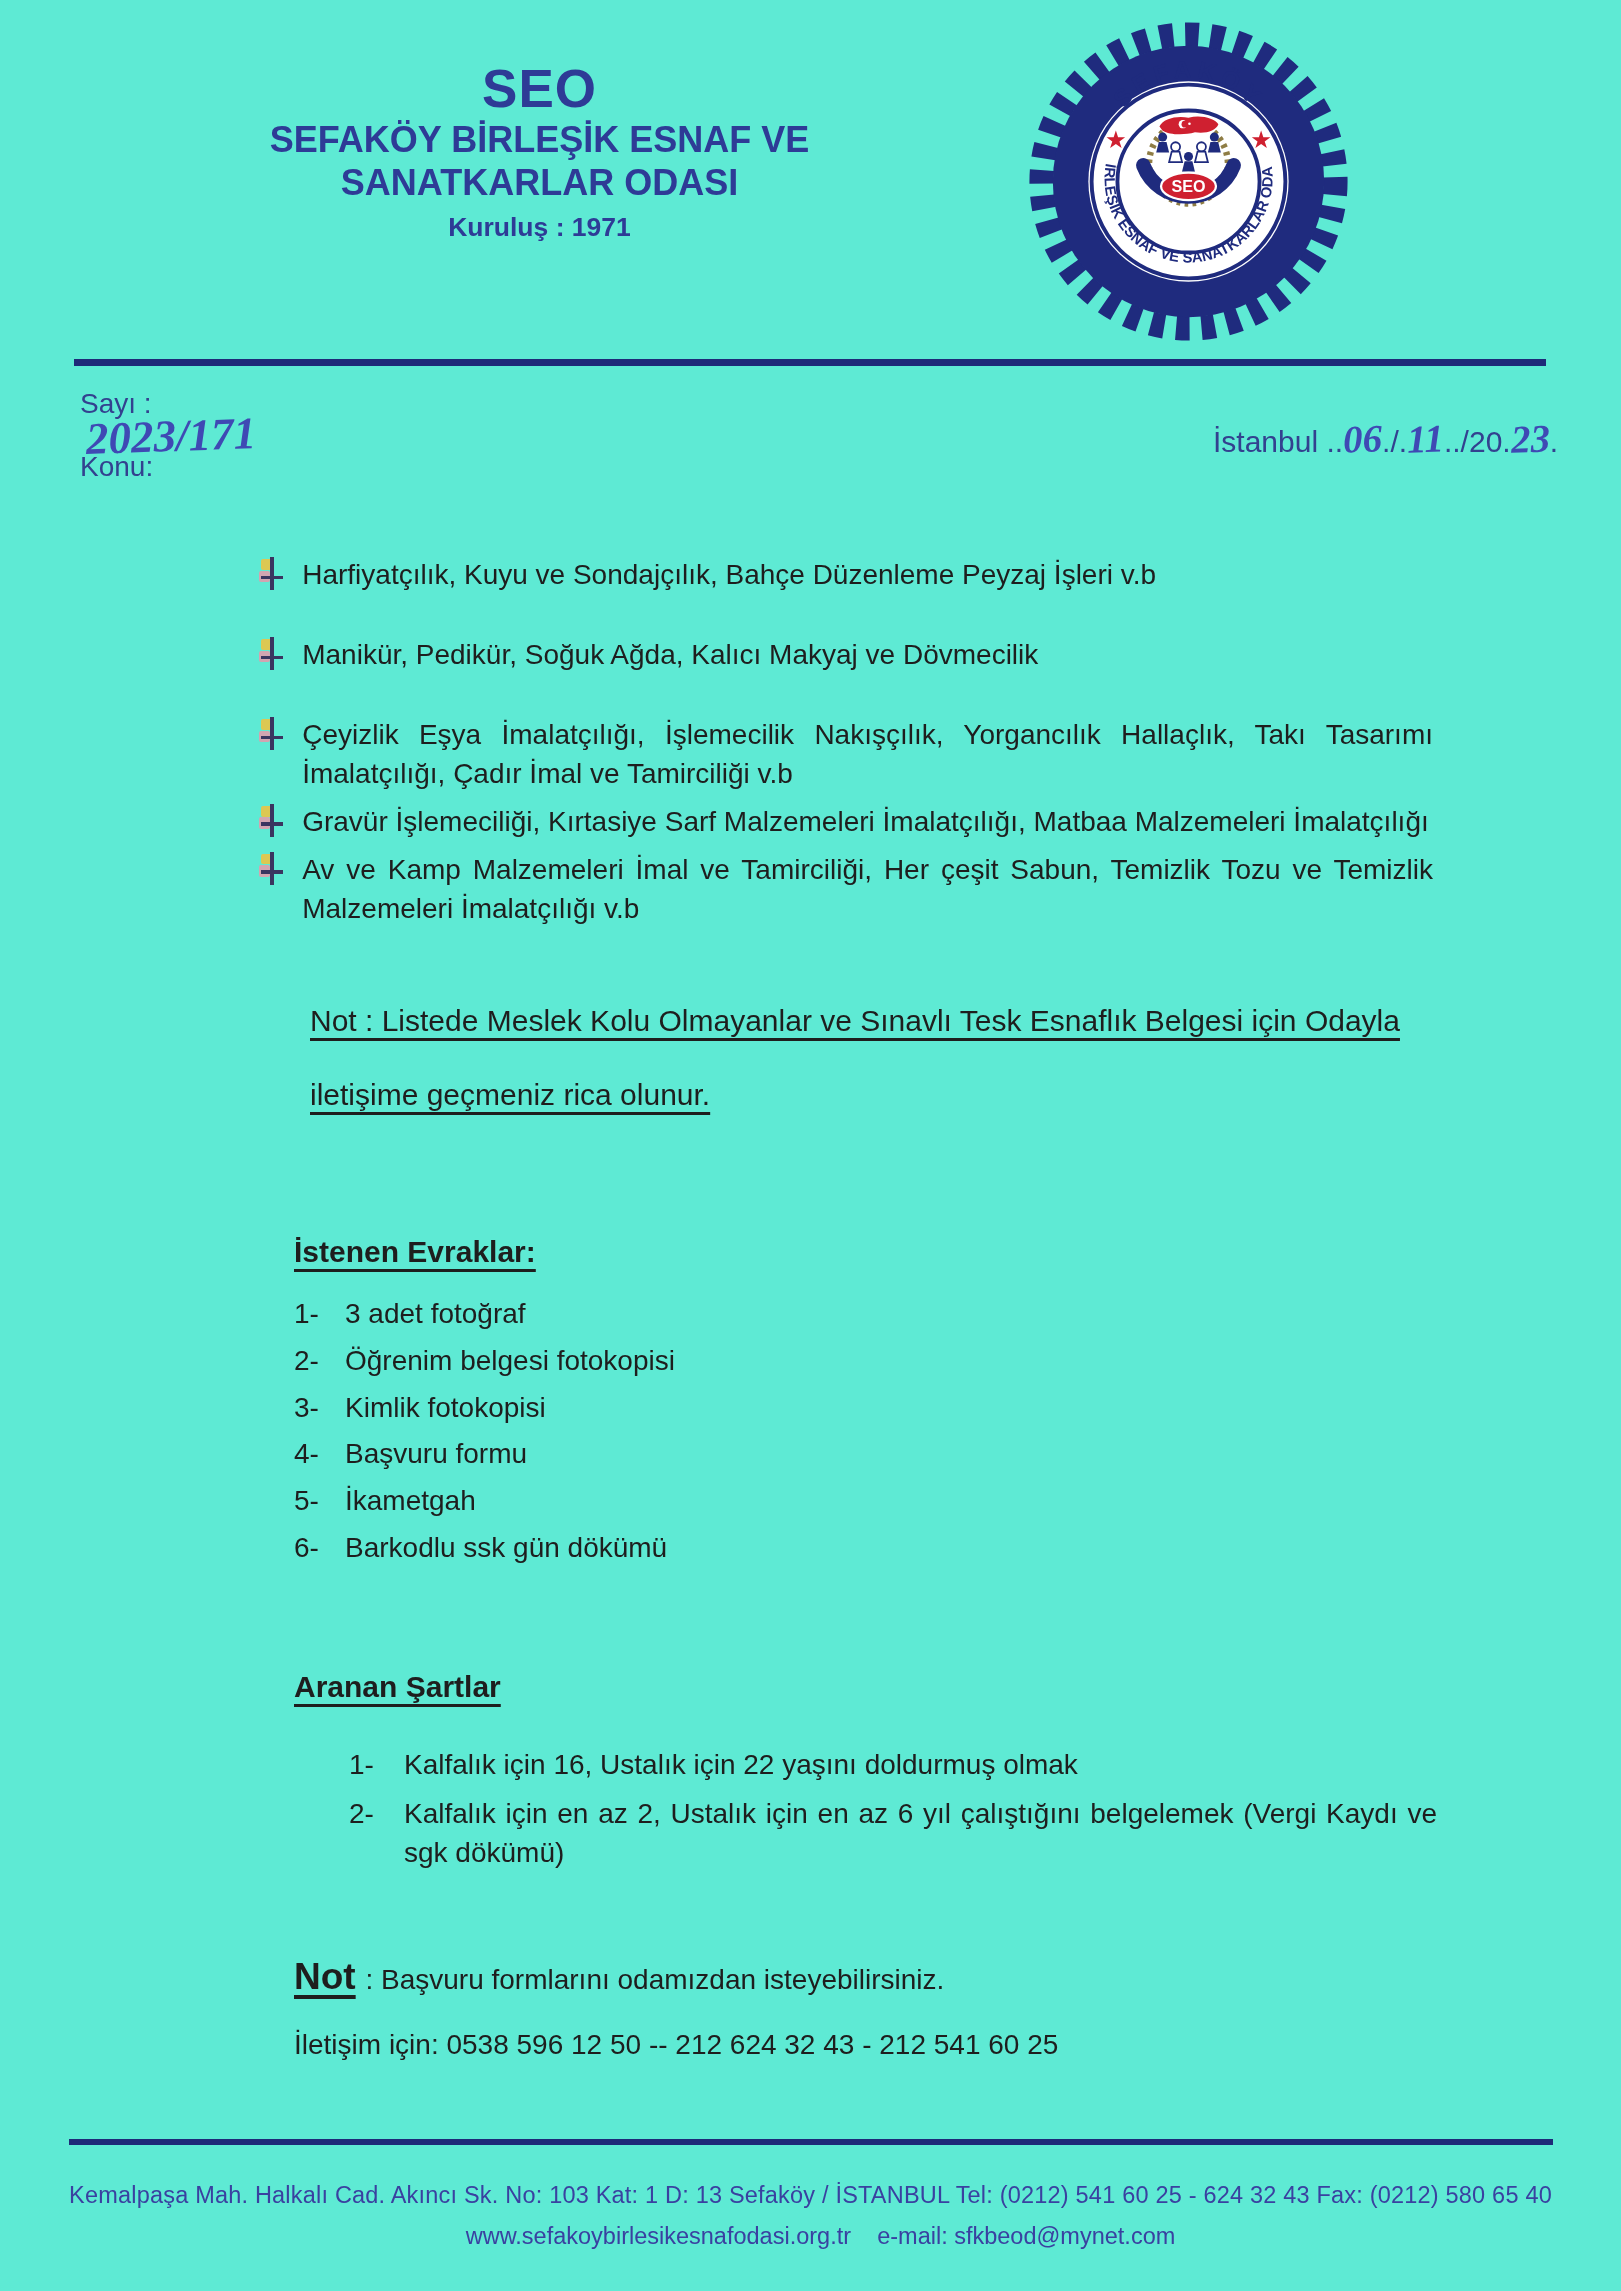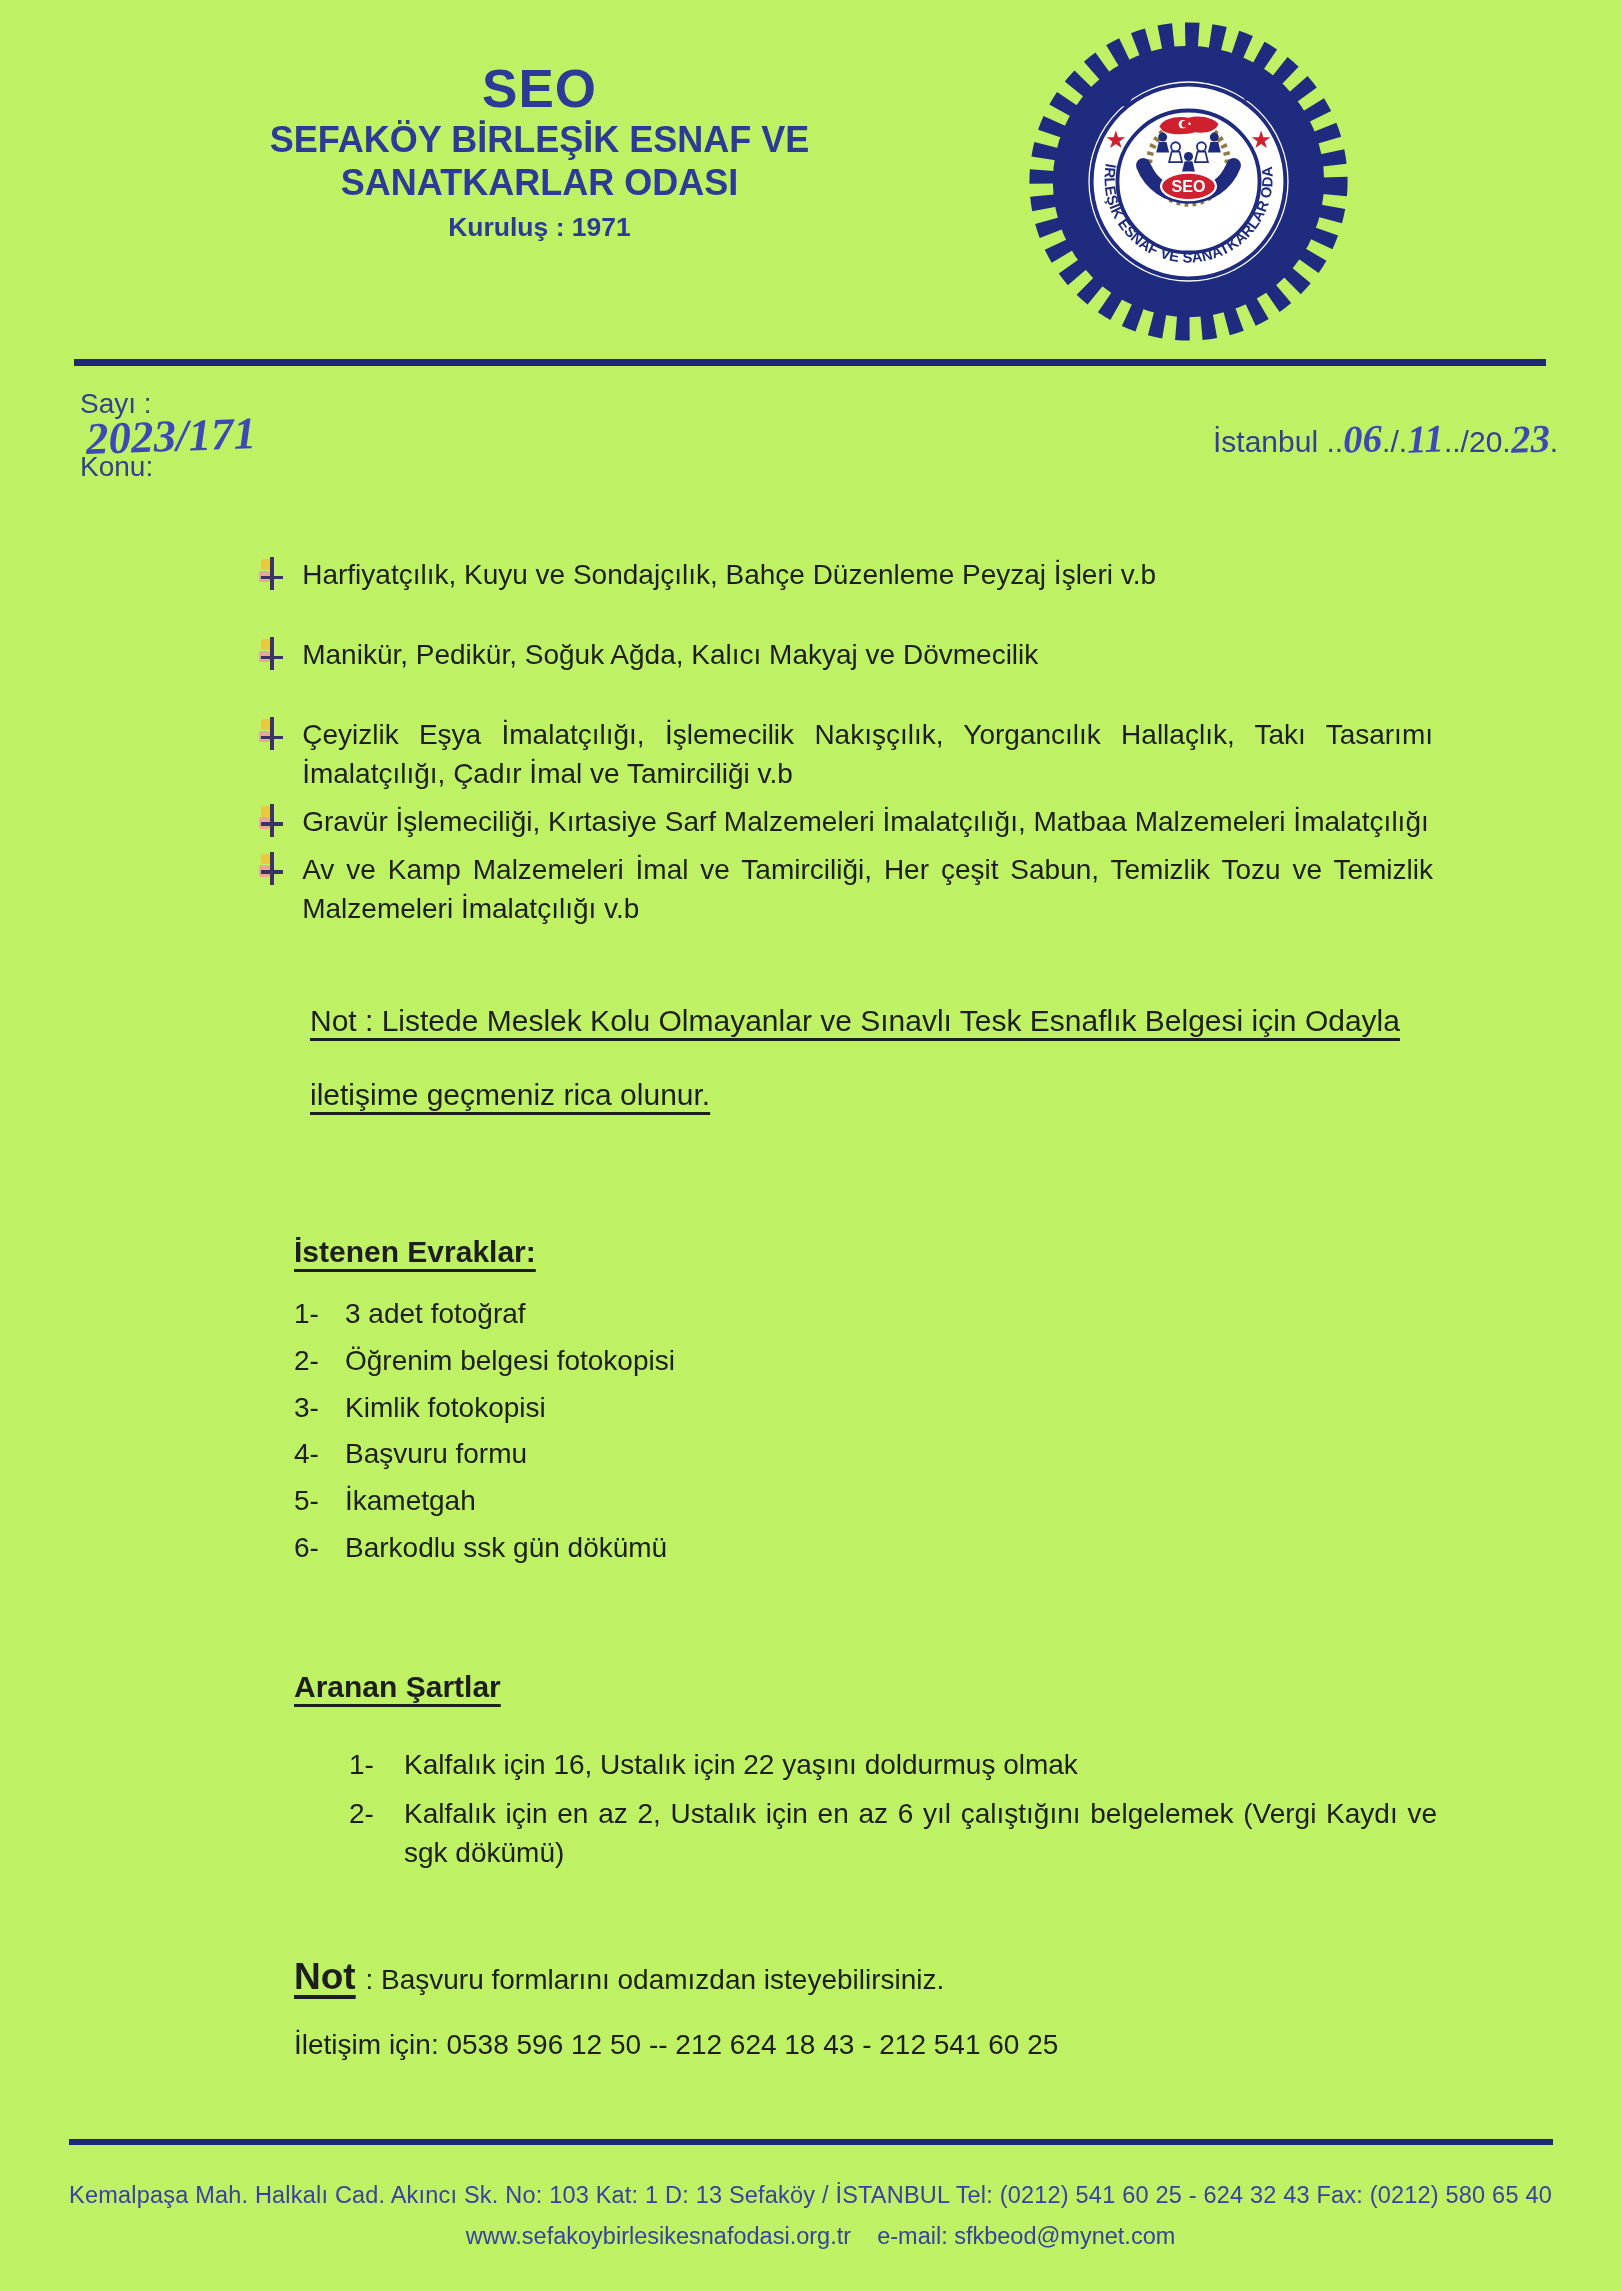--- a/index.html
+++ b/index.html
@@ -1,17 +1,17 @@
 <!DOCTYPE html>
 <html><head>
 <meta charset="utf-8">
 <style>
   html,body{margin:0;padding:0;background:#e8e8e8;}
   .page{
-    position:relative;width:1621px;height:2292px;background:#bef264;
+    position:relative;width:1621px;height:2292px;background:#5eead4;
     font-family:"Liberation Sans",sans-serif;color:#1e1e1e;overflow:hidden;
     margin:0 auto;
   }
   
   .org-block{position:absolute;left:167px;top:59px;width:745px;text-align:center;color:#2e3b96;}
   .org-short{font-size:53px;font-weight:bold;letter-spacing:1px;line-height:59px;}
   .org-line{font-size:36px;font-weight:bold;line-height:43px;}
   .org-founded{font-size:26.5px;font-weight:bold;margin-top:7.8px;}
   .logo-wrap{position:absolute;left:1027px;top:19.6px;width:323px;height:323px;}
   
@@ -232,21 +232,21 @@
         <span class="num">2-</span>
         <span>Kalfalık için en az 2, Ustalık için en az 6 yıl çalıştığını belgelemek (Vergi Kaydı ve sgk dökümü)</span>
       </div>
   </div>
 
   <div class="note2">
     <span class="note2-label">Not</span>
     <span>: Başvuru formlarını odamızdan  isteyebilirsiniz.</span>
   </div>
 
-  <div class="contact">İletişim için: 0538 596 12 50  --   212 624 18 43  -  212 541 60 25</div>
+  <div class="contact">İletişim için: 0538 596 12 50  --   212 624 32 43  -  212 541 60 25</div>
 
   <div class="rule rule-bottom"></div>
 
   <div class="footer">
     <div class="footer-line1">Kemalpaşa Mah. Halkalı Cad. Akıncı Sk. No: 103 Kat: 1 D: 13 Sefaköy / İSTANBUL Tel: (0212) 541 60 25 - 624 32 43 Fax: (0212) 580 65 40</div>
     <div class="footer-line2">
       <span>www.sefakoybirlesikesnafodasi.org.tr</span>
       <span>&nbsp;&nbsp;</span>
       <span>e-mail: sfkbeod@mynet.com</span>
     </div>

